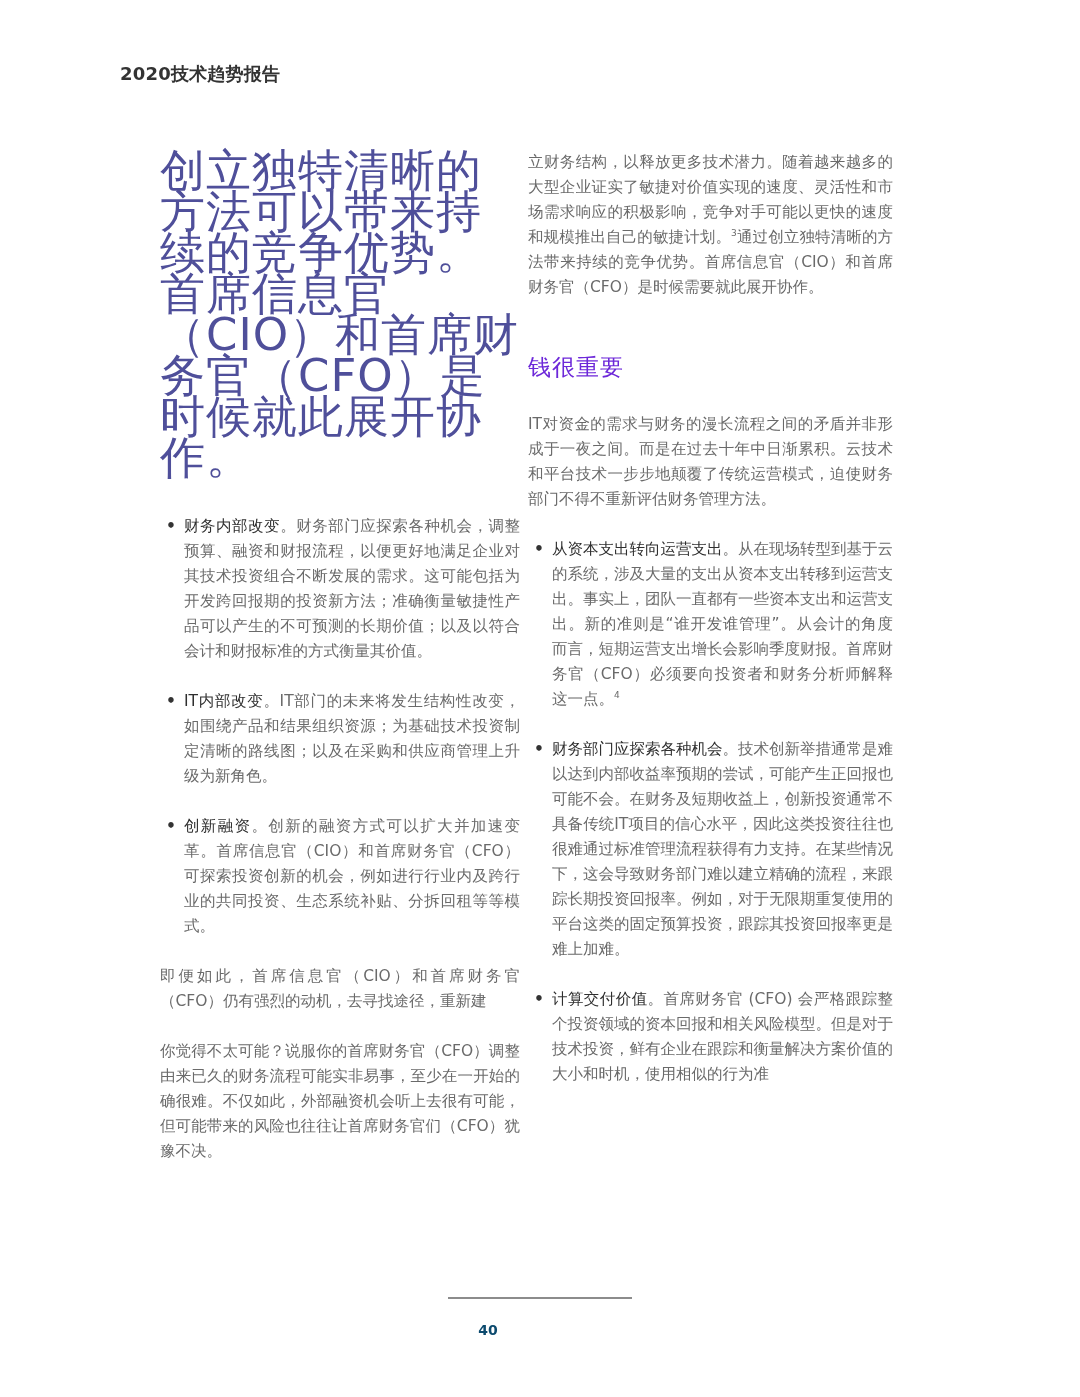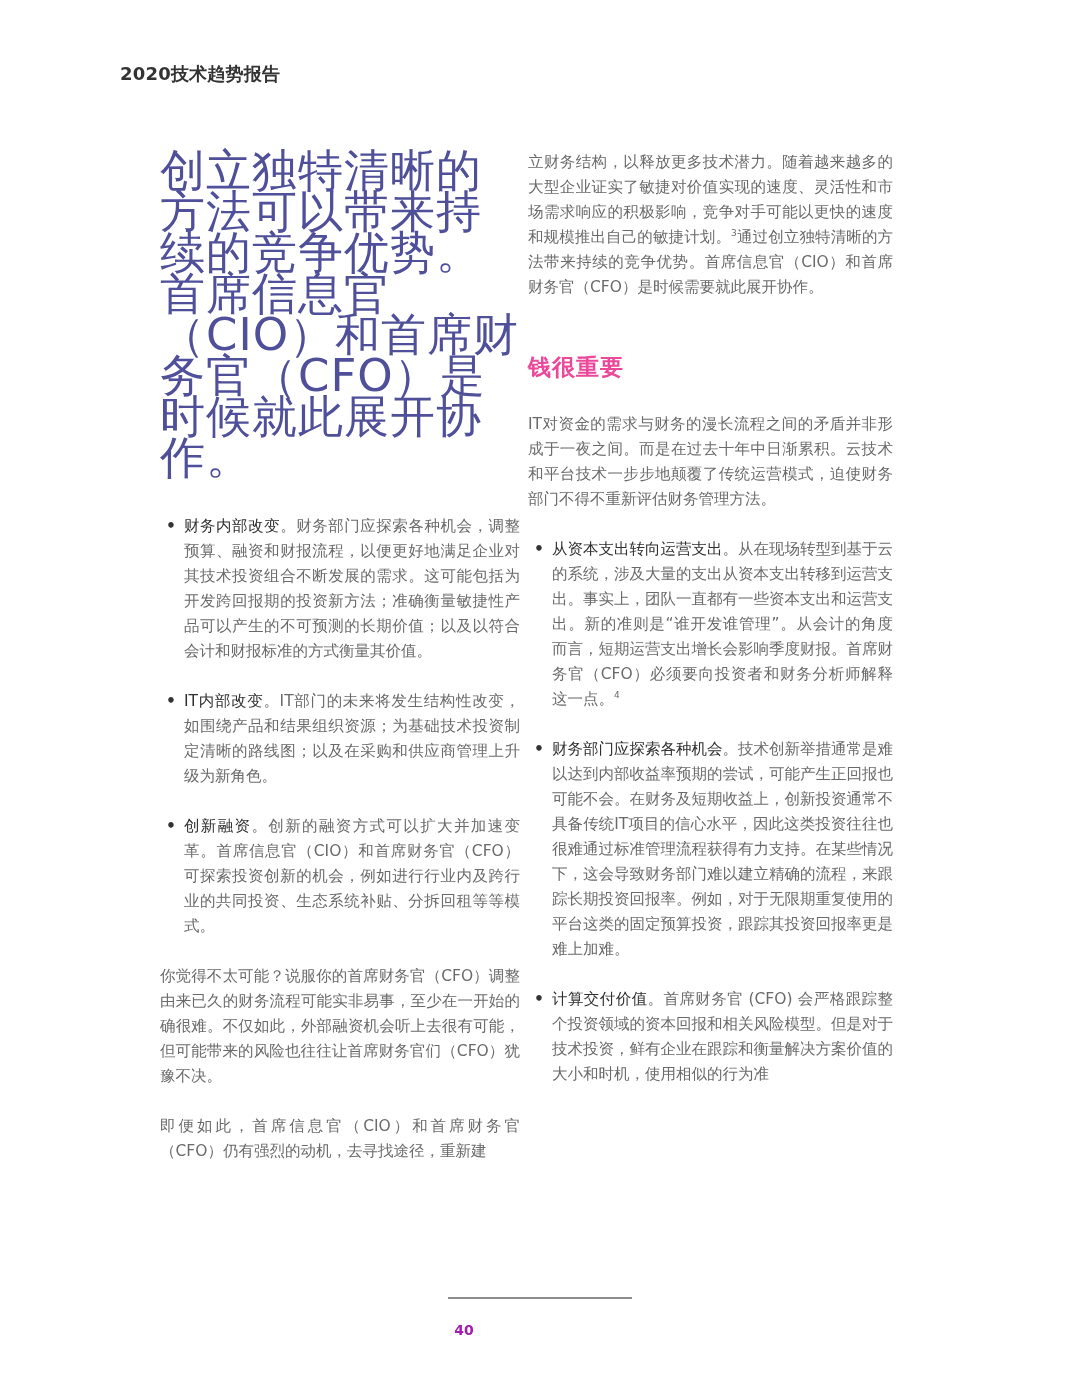--- a/index.html
+++ b/index.html
@@ -48,22 +48,22 @@
       margin: 0 0 25px 0;
       font-size: 15.5px;
       line-height: 25px;
       color: #6a6a6a;
       text-align: justify;
     }
     .section-title {
       margin: 52px 0 30px 0;
       font-size: 23px;
       line-height: 30px;
-      color: #ec4899;
-      font-weight: 700;
+      color: #6d28d9;
+      font-weight: 400;
       letter-spacing: 1px;
     }
     ul.bullets {
       list-style: none;
       margin: 0;
       padding: 0;
     }
     ul.bullets li {
       position: relative;
       padding-left: 24px;
@@ -99,21 +99,22 @@
       background: #8c8c8c;
     }
     .page-number {
       position: absolute;
       left: 0;
       width: 928px;
       top: 1322px;
       text-align: center;
       font-size: 14px;
       font-weight: 700;
-      color: #a21caf;
+      color: #0c4a6e;
+      padding-left: 24px;
     }
   </style>
 </head>
 <body>
 
 <div class="running-header">2020技术趋势报告</div>
 
 <div class="col col-left">
   <h1 class="pull-quote">创立独特清晰的方法可以带来持续的竞争优势。首席信息官（CIO）和首席财务官（CFO）是时候就此展开协作。</h1>
 
@@ -126,22 +127,22 @@
     <li>
       <span class="bullet-dot">•</span>
       <span class="lead">IT内部改变</span><span>。IT部门的未来将发生结构性改变，如围绕产品和结果组织资源；为基础技术投资制定清晰的路线图；以及在采购和供应商管理上升级为新角色。</span>
     </li>
     <li>
       <span class="bullet-dot">•</span>
       <span class="lead">创新融资</span><span>。创新的融资方式可以扩大并加速变革。首席信息官（CIO）和首席财务官（CFO）可探索投资创新的机会，例如进行行业内及跨行业的共同投资、生态系统补贴、分拆回租等等模式。</span>
     </li>
   </ul>
 
+  <p class="body">即便如此，首席信息官（CIO）和首席财务官（CFO）仍有强烈的动机，去寻找途径，重新建</p>
   <p class="body">你觉得不太可能？说服你的首席财务官（CFO）调整由来已久的财务流程可能实非易事，至少在一开始的确很难。不仅如此，外部融资机会听上去很有可能，但可能带来的风险也往往让首席财务官们（CFO）犹豫不决。</p>
-  <p class="body">即便如此，首席信息官（CIO）和首席财务官（CFO）仍有强烈的动机，去寻找途径，重新建</p>
 </div>
 
 <div class="col col-right">
   <p class="body"><span>立财务结构，以释放更多技术潜力。随着越来越多的大型企业证实了敏捷对价值实现的速度、灵活性和市场需求响应的积极影响，竞争对手可能以更快的速度和规模推出自己的敏捷计划。</span><sup class="fn">3</sup><span>通过创立独特清晰的方法带来持续的竞争优势。首席信息官（CIO）和首席财务官（CFO）是时候需要就此展开协作。</span></p>
 
   <h2 class="section-title">钱很重要</h2>
 
   <p class="body">IT对资金的需求与财务的漫长流程之间的矛盾并非形成于一夜之间。而是在过去十年中日渐累积。云技术和平台技术一步步地颠覆了传统运营模式，迫使财务部门不得不重新评估财务管理方法。</p>
 
   <ul class="bullets">

